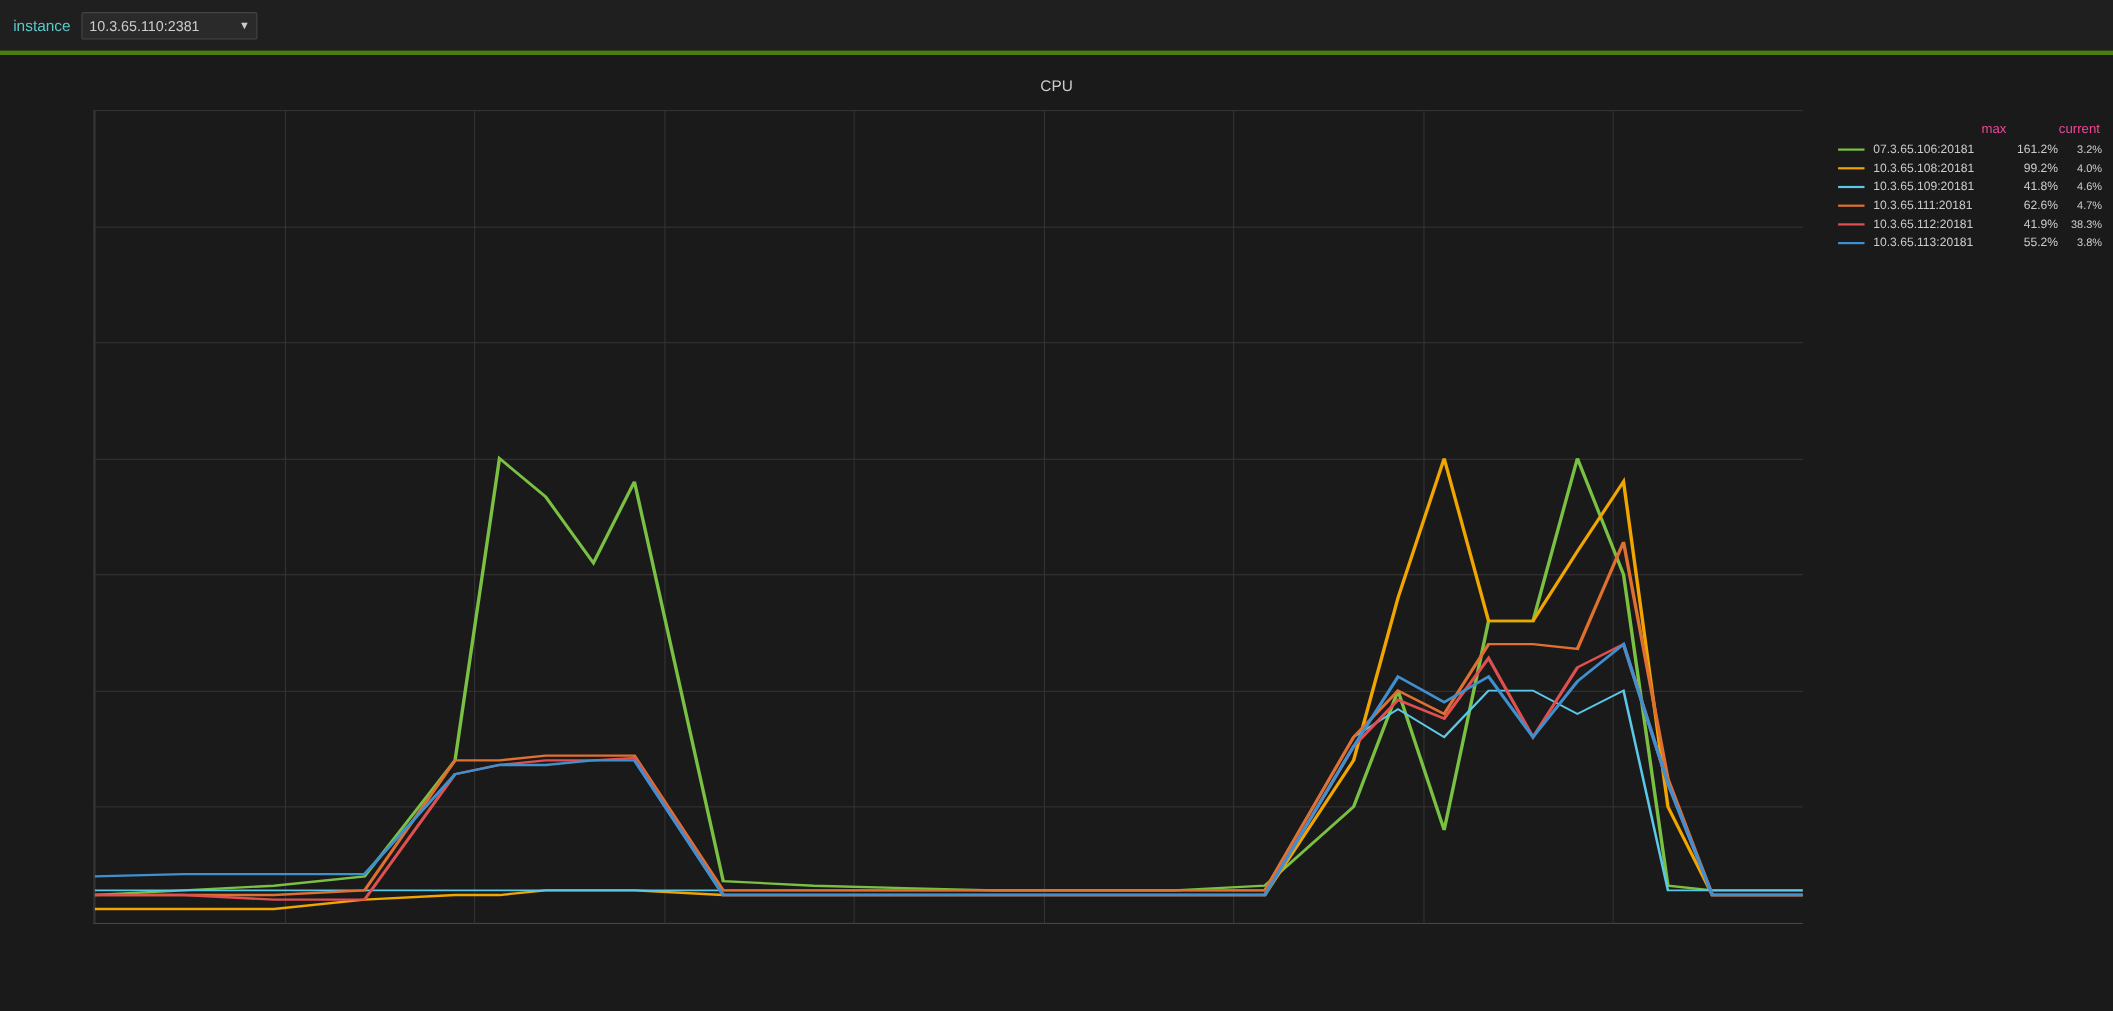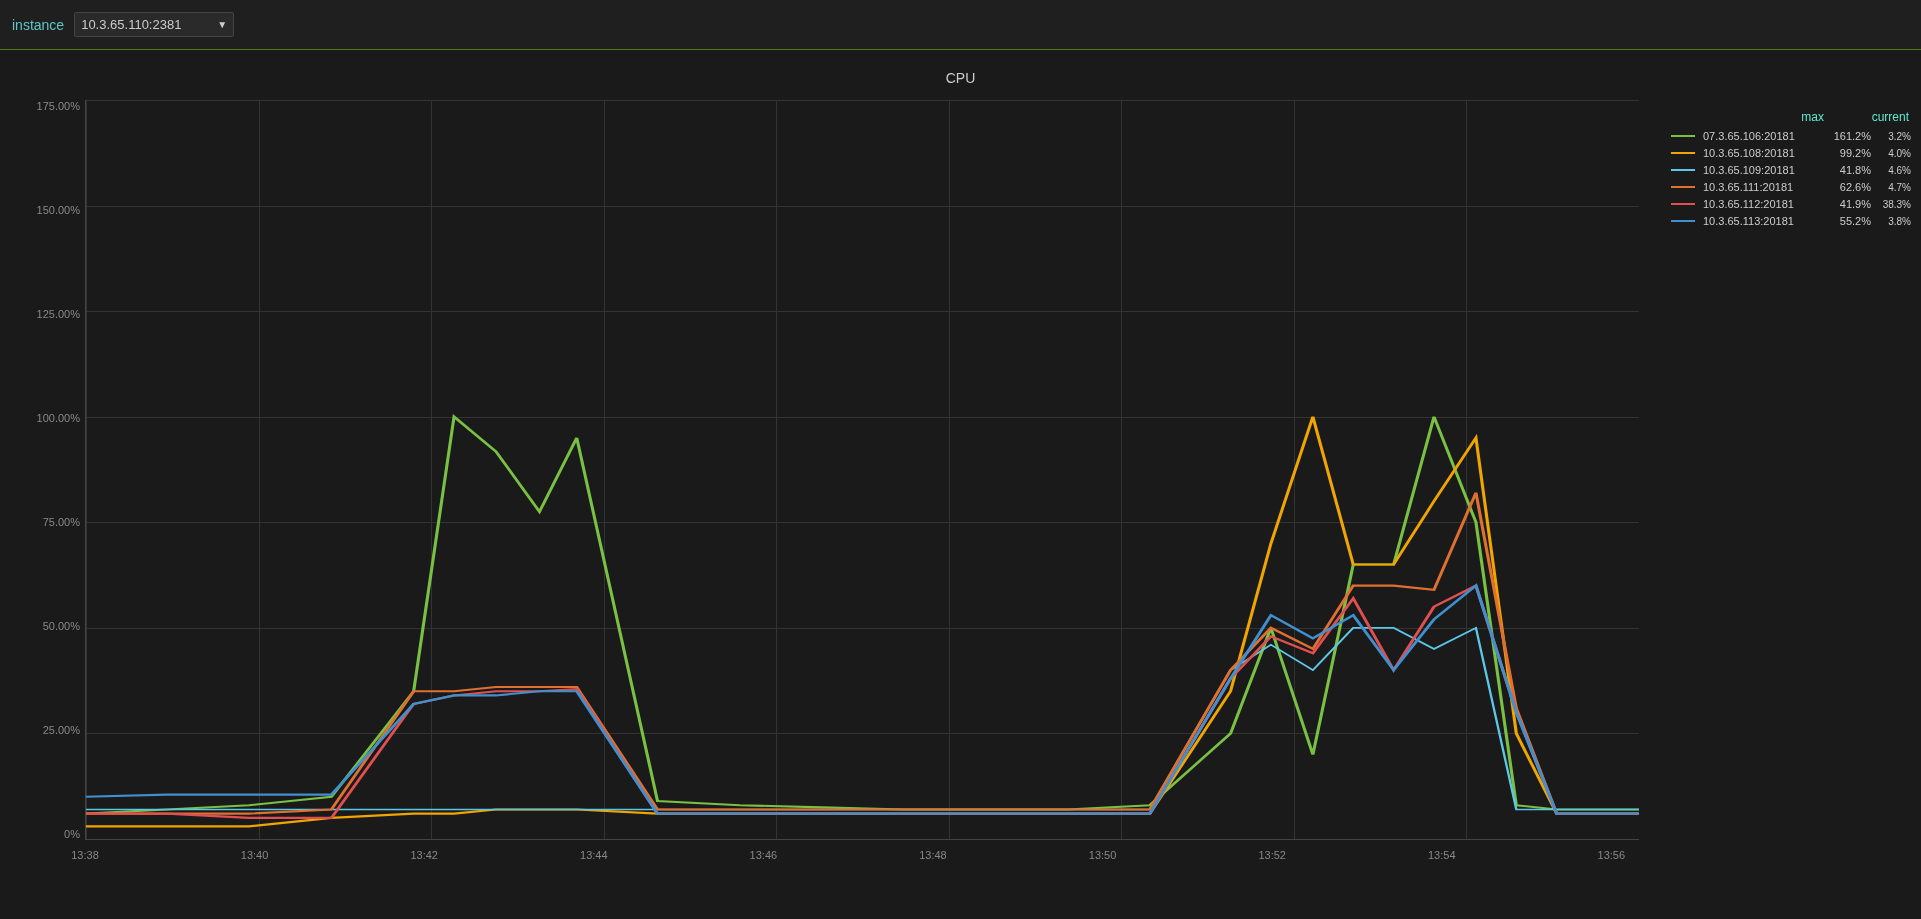--- a/index.html
+++ b/index.html
@@ -10,21 +10,21 @@
       font-size: 12px;
       width: 1921px;
       min-height: 919px;
       overflow: hidden;
     }
     .header {
       display: flex;
       align-items: center;
       padding: 8px 12px;
       background: #1f1f1f;
-      border-bottom: 1px solid #4d7c0f;
+      border-bottom: 4px solid #4d7c0f;
       height: 50px;
     }
     .instance-label {
       color: #5bc8c8;
       font-size: 14px;
       margin-right: 10px;
       font-weight: 500;
     }
     .instance-dropdown {
       background: #2a2a2a;
@@ -138,21 +138,21 @@
       width: 240px;
     }
     .legend-header {
       display: flex;
       justify-content: flex-end;
       gap: 40px;
       margin-bottom: 6px;
       padding-right: 2px;
     }
     .legend-col {
-      color: #5eead4;
+      color: #ec4899;
       font-size: 12px;
       font-weight: 500;
       min-width: 45px;
       text-align: right;
     }
     .legend-row {
       display: flex;
       align-items: center;
       margin-bottom: 5px;
     }
@@ -189,30 +189,20 @@
     <span>10.3.65.110:2381</span>
     <span class="arrow">▼</span>
   </div>
 </div>
 
 <div class="chart-container">
   <span class="chart-title">CPU</span>
 
   <div class="chart-area">
 
-    <div class="y-axis">
-      <span class="y-label">175.00%</span>
-      <span class="y-label">150.00%</span>
-      <span class="y-label">125.00%</span>
-      <span class="y-label">100.00%</span>
-      <span class="y-label">75.00%</span>
-      <span class="y-label">50.00%</span>
-      <span class="y-label">25.00%</span>
-      <span class="y-label">0%</span>
-    </div>
 
     <div class="plot-area">
 
       <div class="grid-line-h" style="top:0%"></div>
       <div class="grid-line-h" style="top:14.28%"></div>
       <div class="grid-line-h" style="top:28.57%"></div>
       <div class="grid-line-h" style="top:42.85%"></div>
       <div class="grid-line-h" style="top:57.14%"></div>
       <div class="grid-line-h" style="top:71.42%"></div>
       <div class="grid-line-h" style="top:85.71%"></div>
@@ -398,32 +388,20 @@
             842,540
             868,492
             895,460
             921,580
             947,676
             1000,676
           "></polyline>
       </svg>
     </div>
 
-    <div class="x-axis">
-      <span class="x-label">13:38</span>
-      <span class="x-label">13:40</span>
-      <span class="x-label">13:42</span>
-      <span class="x-label">13:44</span>
-      <span class="x-label">13:46</span>
-      <span class="x-label">13:48</span>
-      <span class="x-label">13:50</span>
-      <span class="x-label">13:52</span>
-      <span class="x-label">13:54</span>
-      <span class="x-label">13:56</span>
-    </div>
   </div>
 
   <div class="legend">
     <div class="legend-header">
       <span class="legend-col">max</span>
       <span class="legend-col">current</span>
     </div>
 
     <div class="legend-row">
       <div class="legend-line" style="background:#7ac143"></div>

